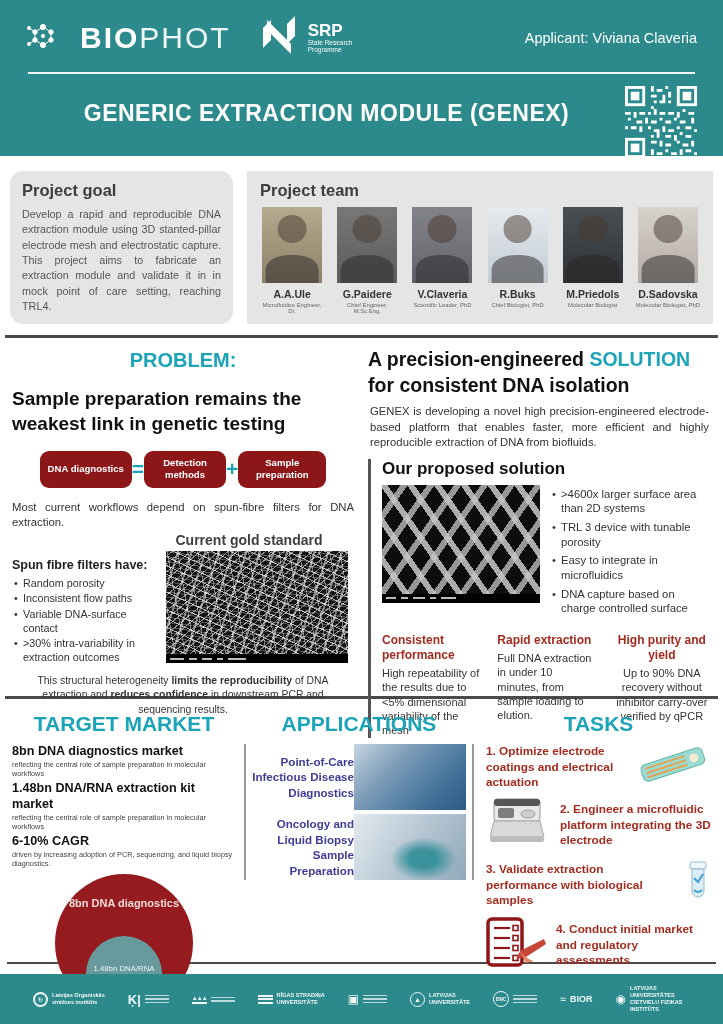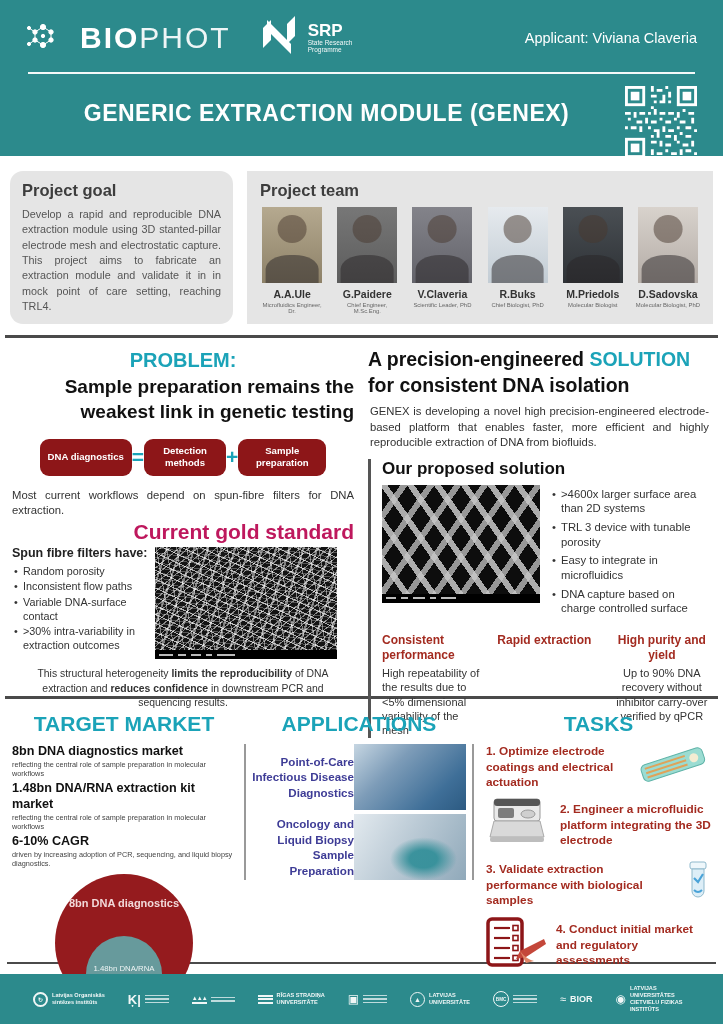--- a/index.html
+++ b/index.html
@@ -48,34 +48,34 @@
   .mname{font-size:10.5px;font-weight:700;color:#333;margin-top:5px;}
   .mrole{font-size:5.9px;color:#666;margin-top:2px;}
 
   .hdiv{height:3px;background:var(--line_gray);margin:3px 5px;}
   .hdiv2{height:2px;background:var(--line_gray);margin:0 7px;}
 
   
   .middle{display:grid;grid-template-columns:350px 1fr;padding:6px 10px 8px;height:352px;}
   .pcol{padding:2px 6px 0 2px;}
   .plabel{text-align:center;color:var(--accent);font-weight:700;font-size:20px;}
-  .pheading{text-align:right;font-weight:700;font-size:19px;line-height:1.3;color:#111;margin-top:3px;}
+  .pheading{text-align:left;font-weight:700;font-size:19px;line-height:1.3;color:#111;margin-top:15px;}
   .equation{display:flex;align-items:center;justify-content:center;gap:0;margin:14px 0 12px;}
   .eqbox{background:var(--dark_red);color:#fff;font-size:9.6px;font-weight:700;text-align:center;border-radius:9px;padding:6px 7px;min-height:37px;display:flex;align-items:center;justify-content:center;line-height:1.25;}
   .eqb1{width:92px}.eqb2{width:82px}.eqb3{width:88px}
   .eqop{color:var(--accent);font-size:21px;font-weight:700;}
   .pintro{font-size:11.3px;color:#333;text-align:justify;line-height:1.35;margin-bottom:2px;}
   .gsrow{display:flex;gap:6px;margin-top:2px;}
   .gsleft{width:148px;padding-top:26px;}
   .gsleft h4{font-size:12.5px;color:#222;margin-bottom:4px;}
   .gsleft ul{list-style:none;}
   .gsleft li{font-size:10.8px;color:#333;line-height:1.32;padding-left:11px;position:relative;margin-bottom:1px;}
   .gsleft li::before{content:"•";position:absolute;left:2px;}
   .gsright{flex:1;}
-  .gold-head{font-size:21px;font-weight:700;color:#be185d;white-space:nowrap;margin-left:-22px;text-align:right;}
+  .gold-head{font-size:14px;font-weight:700;color:#404040;white-space:nowrap;margin-left:-22px;text-align:center;}
   .sem-fibre{width:182px;height:112px;margin-top:3px;background-color:#141414;
     background-image:
       repeating-linear-gradient(25deg,rgba(255,255,255,.65) 0 1px,transparent 1px 8px),
       repeating-linear-gradient(-40deg,rgba(255,255,255,.5) 0 1px,transparent 1px 6px),
       repeating-linear-gradient(80deg,rgba(255,255,255,.45) 0 1px,transparent 1px 10px),
       repeating-linear-gradient(-72deg,rgba(235,235,235,.5) 0 2px,transparent 2px 13px),
       repeating-linear-gradient(8deg,rgba(210,210,210,.35) 0 1px,transparent 1px 5px);
     position:relative;}
   .scalebar{position:absolute;left:0;right:0;bottom:0;height:9px;background:#000;display:flex;align-items:center;gap:5px;padding:0 4px;}
   .scalebar i{display:block;height:2px;background:#bbb;}
@@ -329,20 +329,21 @@
             <li>DNA capture based on charge controlled surface</li>
           </ul>
         </div>
         <div class="benefits">
           <div class="benefit">
             <h4>Consistent performance</h4>
             <p>High repeatability of the results due to &lt;5% dimensional variability of the mesh</p>
           </div>
           <div class="benefit">
             <h4>Rapid extraction</h4>
+            <p>Full DNA extraction in under 10 minutes, from sample loading to elution.</p>
           </div>
           <div class="benefit center">
             <h4>High purity and yield</h4>
             <p>Up to 90% DNA recovery without inhibitor carry-over verified by qPCR</p>
           </div>
         </div>
       </div>
     </div>
   </div>
 

